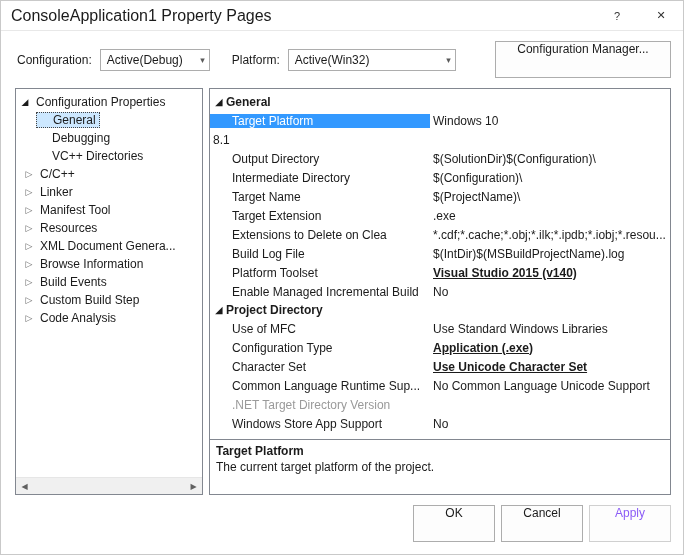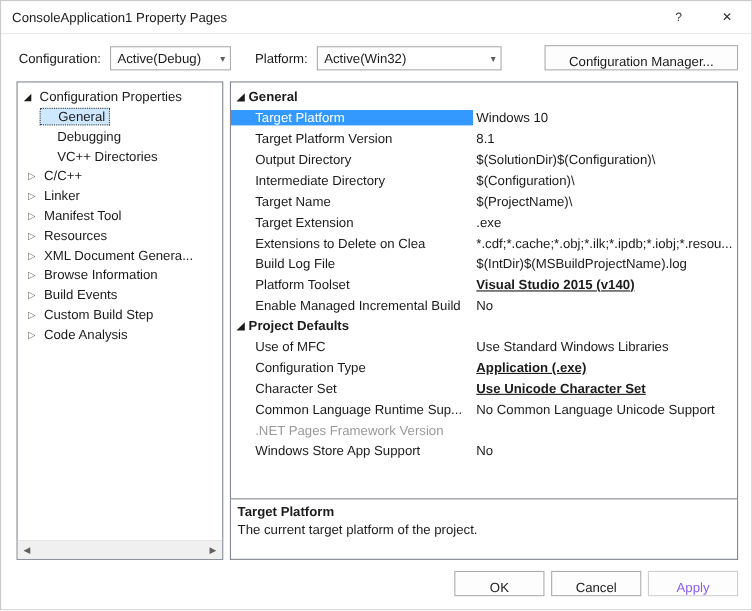--- a/index.html
+++ b/index.html
@@ -18,21 +18,21 @@
     border:1px solid #c9c9c9;
     display:flex; flex-direction:column;
     background:#fff;
   }
   .titlebar {
     height:30px;
     display:flex; align-items:center;
     padding:0 0 0 10px;
     border-bottom:1px solid #e8e8e8;
   }
-  .titlebar .title { flex:0 0 auto; font-size:12px; }
+  .titlebar .title { flex:0 0 auto; font-size:16px; }
   .titlebar .spacer { flex:1; }
   .titlebar .sysbtn {
     width:44px; height:30px;
     display:flex; align-items:center; justify-content:center;
     font-family:"Segoe UI Symbol", sans-serif;
     font-size:11px; color:#333;
   }
   .config-row {
     display:flex; align-items:center;
     padding:10px 12px 10px 16px;
@@ -41,22 +41,22 @@
   .combo {
     display:flex; align-items:center; justify-content:space-between;
     border:1px solid #adadad;
     height:22px; padding:0 4px 0 6px;
     background:#fff;
   }
   .combo .chev { font-size:9px; color:#5a5a5a; }
   .btn {
     border:1px solid #adadad;
     background:#fdfdfd;
-    height:23px;
-    display:flex; align-items:flex-end; justify-content:center;
+    height:37px;
+    display:flex; align-items:flex-start; justify-content:center;
     padding:0 10px;
   }
   .btn[data-disabled="true"] { color:#8b5cf6; border-color:#d0d0d0; }
   .body {
     flex:1; display:flex; padding:0 12px 0 14px;
     min-height:0;
   }
   .tree {
     width:188px; border:1px solid #828790;
     overflow:hidden;
@@ -237,21 +237,20 @@
       <div class="grid" id="prop-grid">
           <div class="group-head">
             <span class="gt">◢</span>
             <span>General</span>
           </div>
           <div class="prow sel">
             <div class="pname">Target Platform</div>
             <div class="pval">Windows 10</div>
           </div>
           <div class="prow">
-            <div class="pname">Target Platform Version</div>
             <div class="pval">8.1</div>
           </div>
           <div class="prow">
             <div class="pname">Output Directory</div>
             <div class="pval">$(SolutionDir)$(Configuration)\</div>
           </div>
           <div class="prow">
             <div class="pname">Intermediate Directory</div>
             <div class="pval">$(Configuration)\</div>
           </div>
@@ -274,40 +273,40 @@
           <div class="prow bold">
             <div class="pname">Platform Toolset</div>
             <div class="pval">Visual Studio 2015 (v140)</div>
           </div>
           <div class="prow">
             <div class="pname">Enable Managed Incremental Build</div>
             <div class="pval">No</div>
           </div>
           <div class="group-head">
             <span class="gt">◢</span>
-            <span>Project Defaults</span>
+            <span>Project Directory</span>
           </div>
           <div class="prow">
             <div class="pname">Use of MFC</div>
             <div class="pval">Use Standard Windows Libraries</div>
           </div>
           <div class="prow bold">
             <div class="pname">Configuration Type</div>
             <div class="pval">Application (.exe)</div>
           </div>
           <div class="prow bold">
             <div class="pname">Character Set</div>
             <div class="pval">Use Unicode Character Set</div>
           </div>
           <div class="prow">
             <div class="pname">Common Language Runtime Sup...</div>
             <div class="pval">No Common Language Unicode Support</div>
           </div>
           <div class="prow dim">
-            <div class="pname">.NET Pages Framework Version</div>
+            <div class="pname">.NET Target Directory Version</div>
             <div class="pval"></div>
           </div>
           <div class="prow">
             <div class="pname">Windows Store App Support</div>
             <div class="pval">No</div>
           </div>
         </div>
       <div class="desc">
         <div class="dtitle">Target Platform</div>
         <div>The current target platform of the project.</div>

